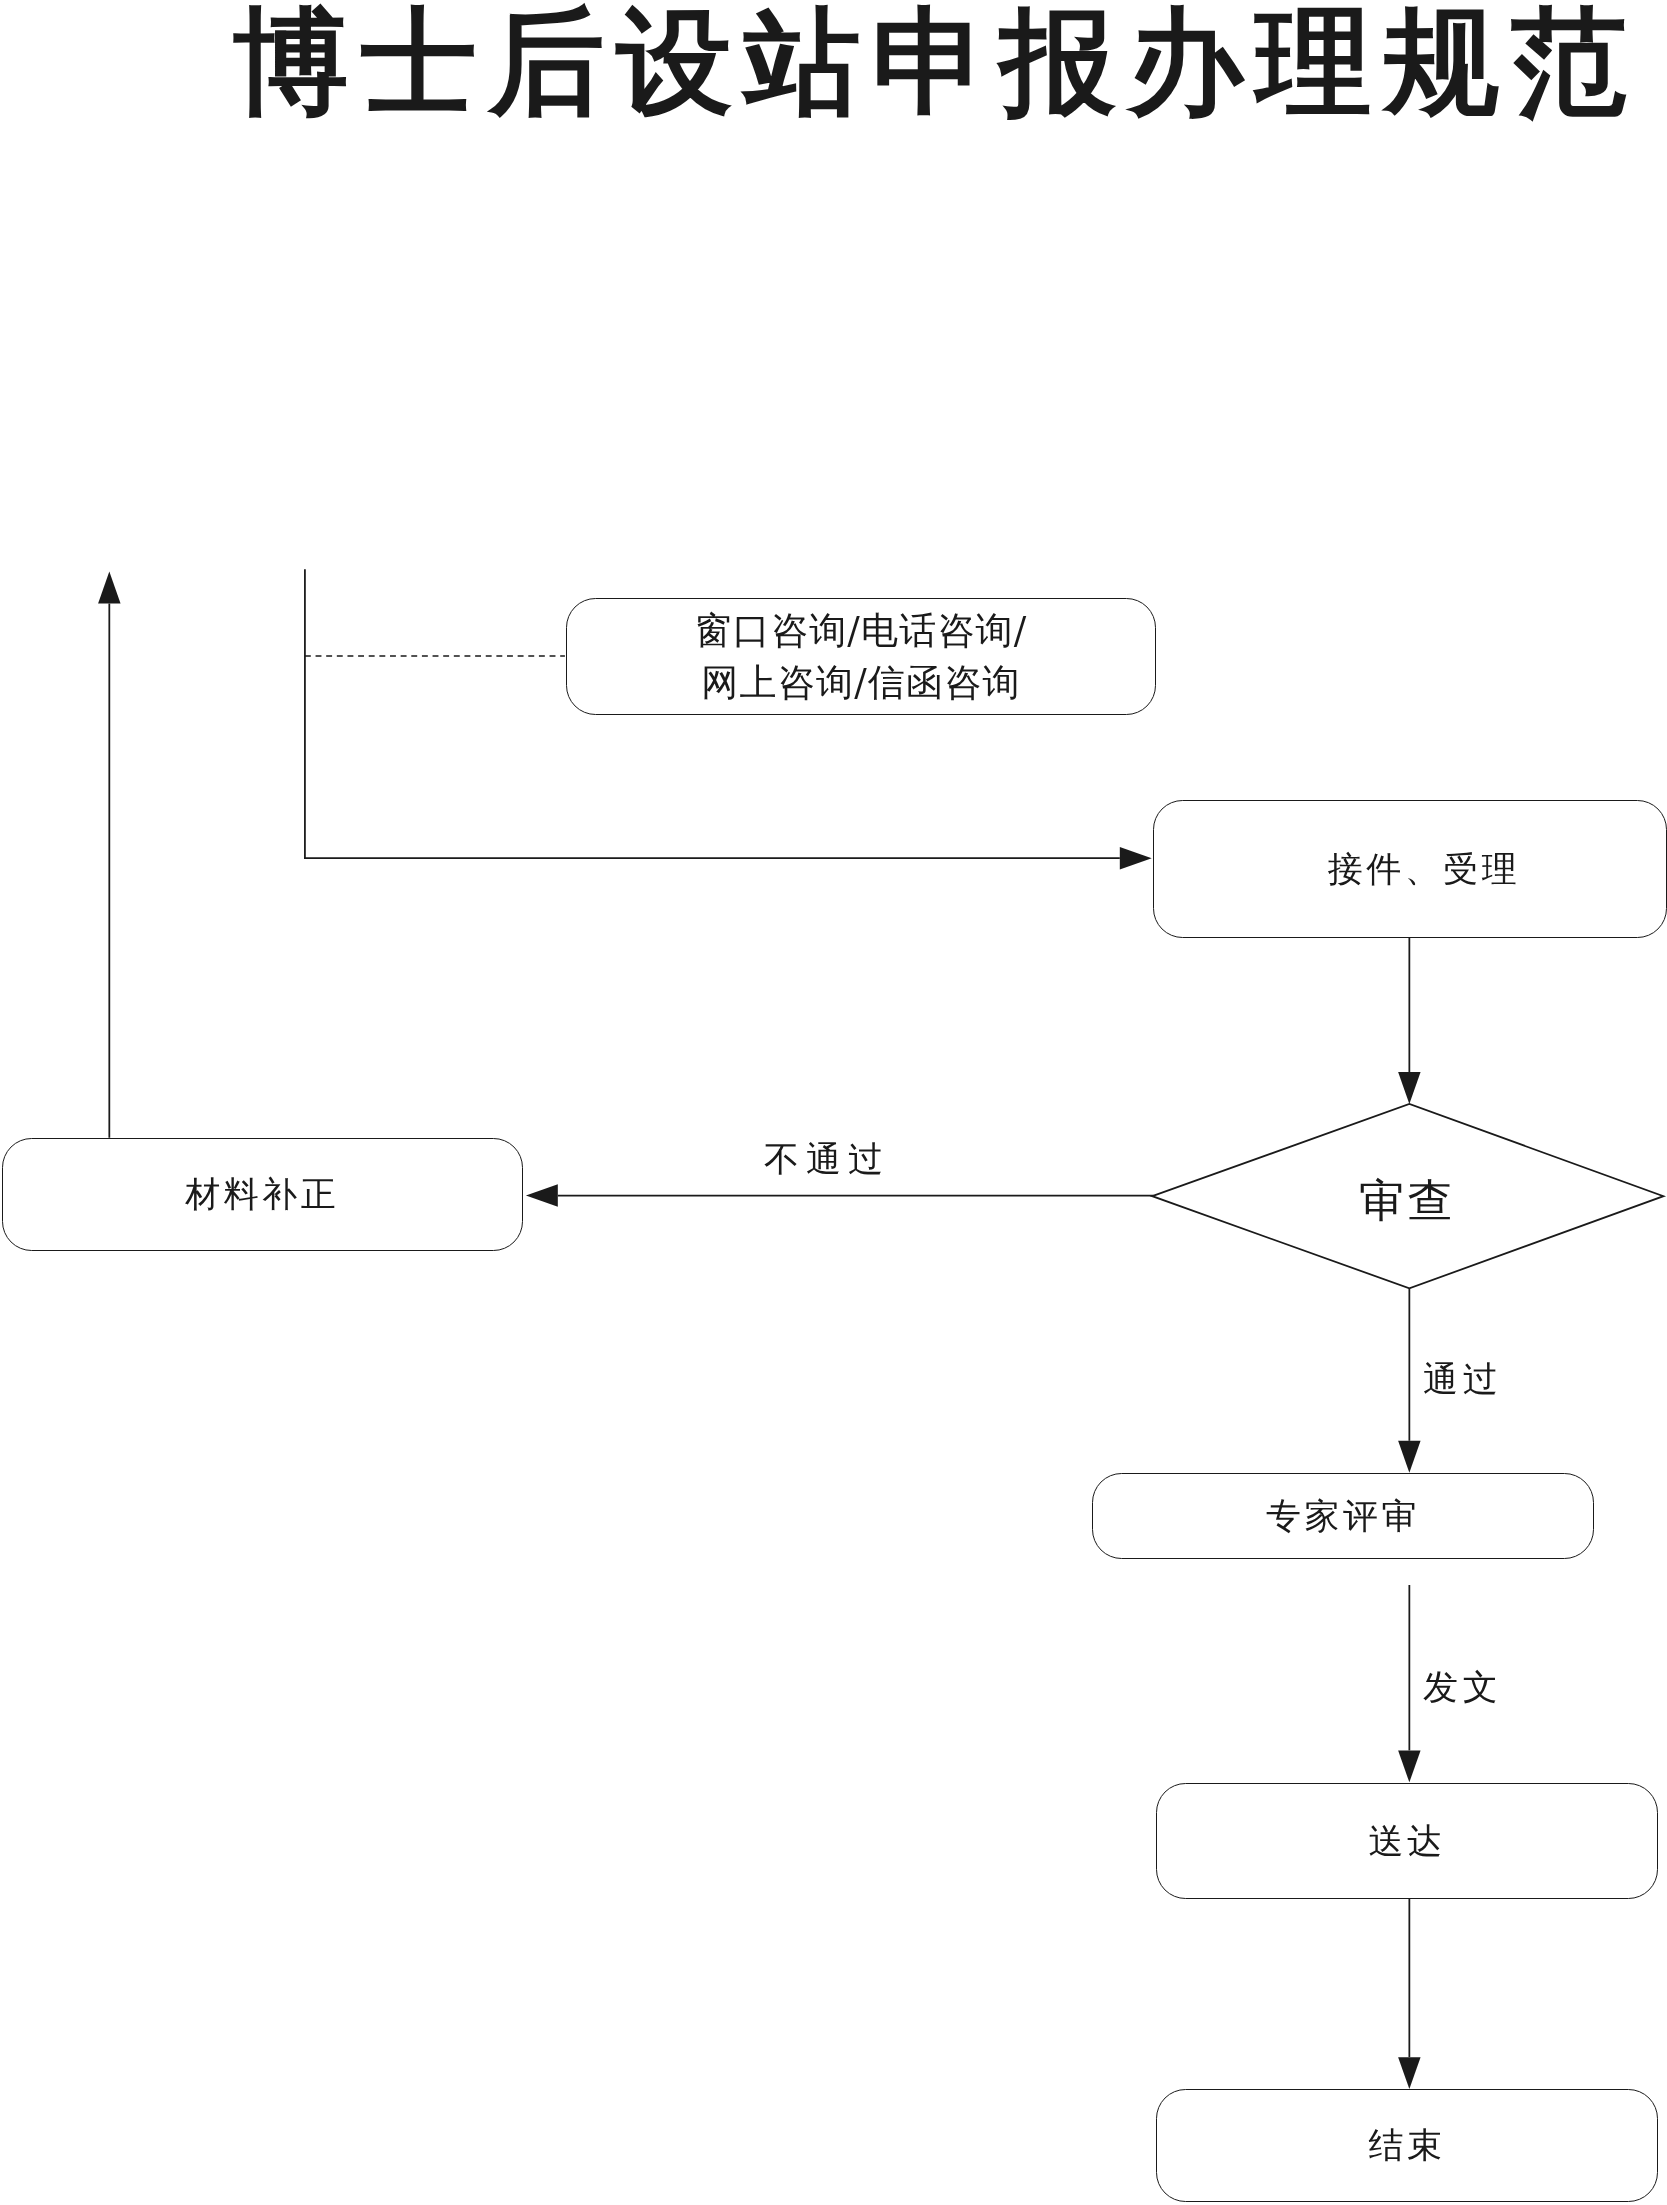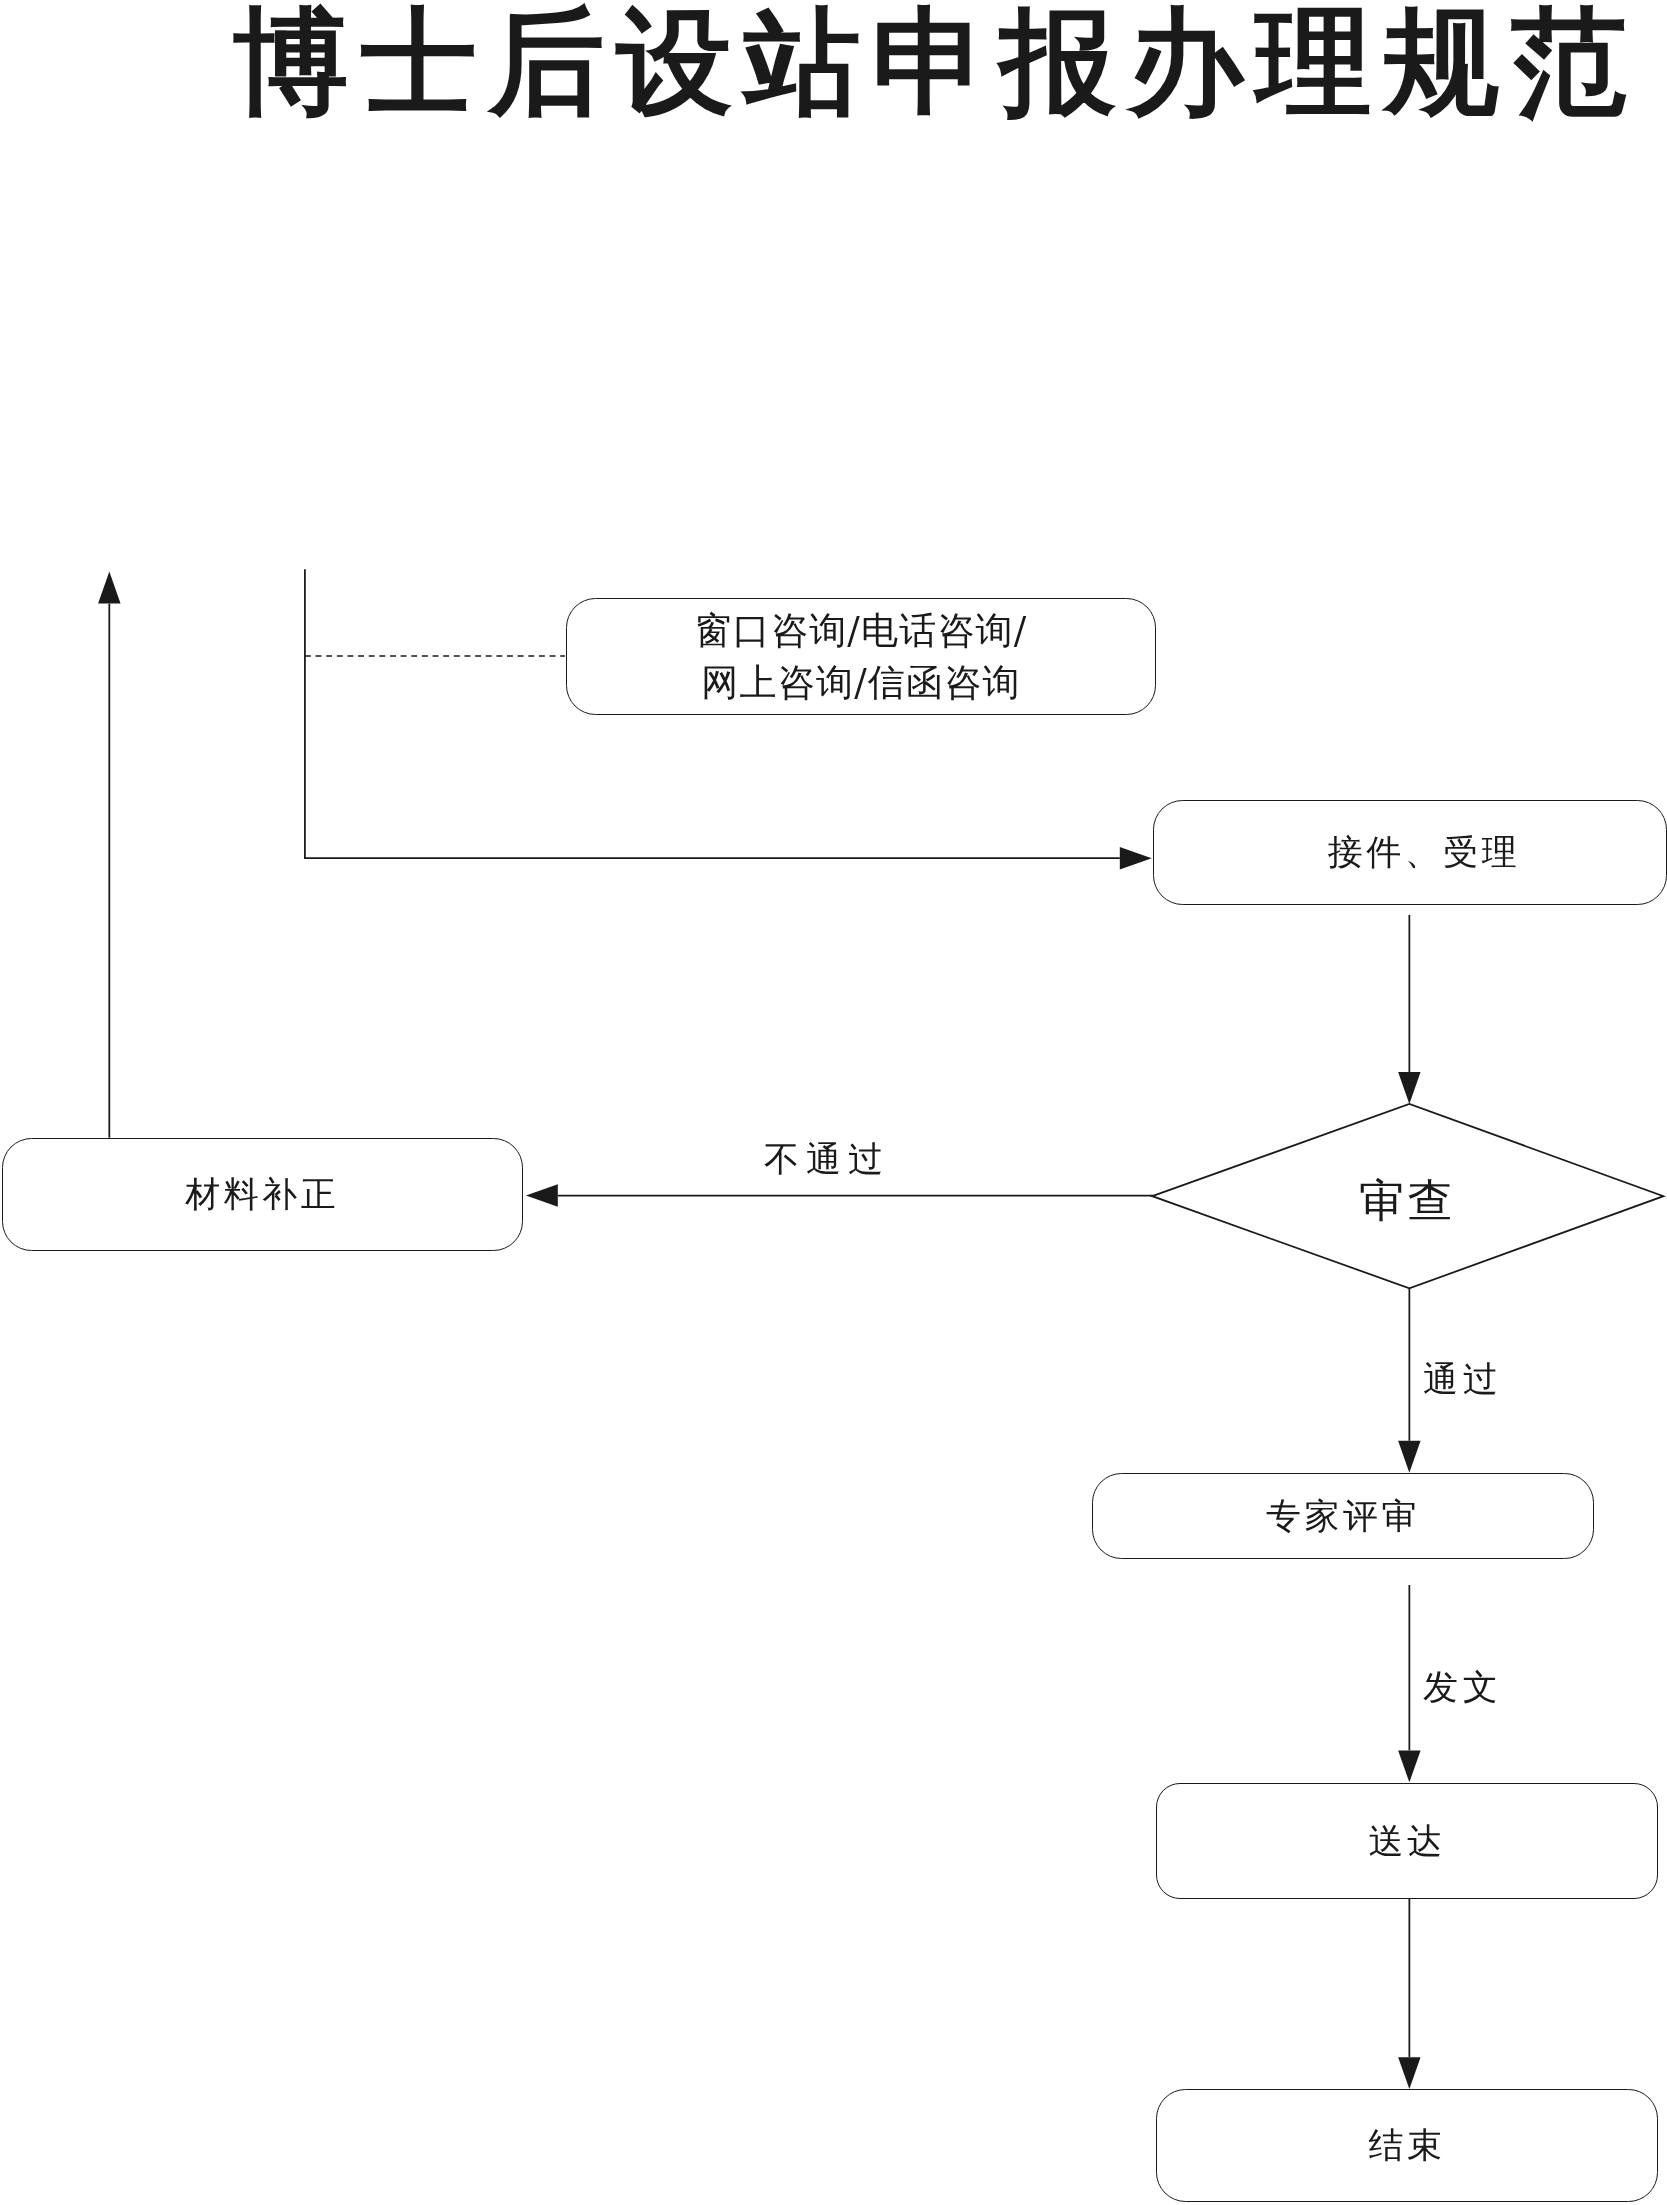--- a/index.html
+++ b/index.html
@@ -37,24 +37,24 @@
     flex-direction:column;
     align-items:center;
     justify-content:center;
     font-size:35px;
     letter-spacing:3.5px;
     text-align:center;
     line-height:1.4;
   }
   .node-apply      {left:3px;   top:458px;  width:521px; height:111px;}
   .node-consult    {left:566px; top:598px; width:590px; height:117px; font-size:37px; letter-spacing:1.2px;}
-  .node-accept     {left:1153px;top:800px; width:514px; height:105px;padding-left:28px;}
+  .node-accept     {left:1153px;top:800px; width:514px; height:138px;padding-left:28px;}
   .node-supplement {left:1.8px;   top:1138px; width:521px; height:113px;}
   .node-expert     {left:1092px;top:1473px; width:502px; height:86px;}
-  .node-deliver    {left:1156px;top:1783px; width:502px; height:116px;border-radius:24px;}
+  .node-deliver    {left:1156px;top:1783px; width:502px; height:116px;}
   .node-end        {left:1156px;top:2089px; width:502px; height:113px;}
   .diamond-label{
     position:absolute;
     left:1319px;top:1178px;width:177px;
     text-align:center;
     font-size:45px;
     letter-spacing:3.5px;
     line-height:1;
   }
   .edge-label{

